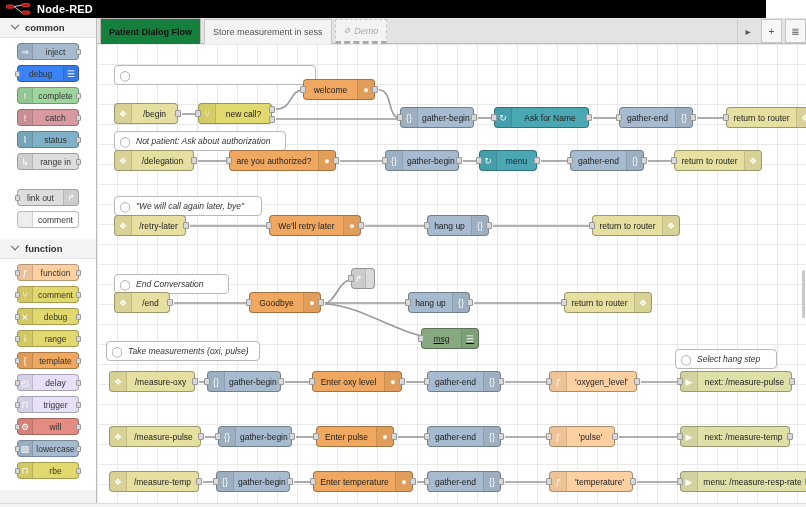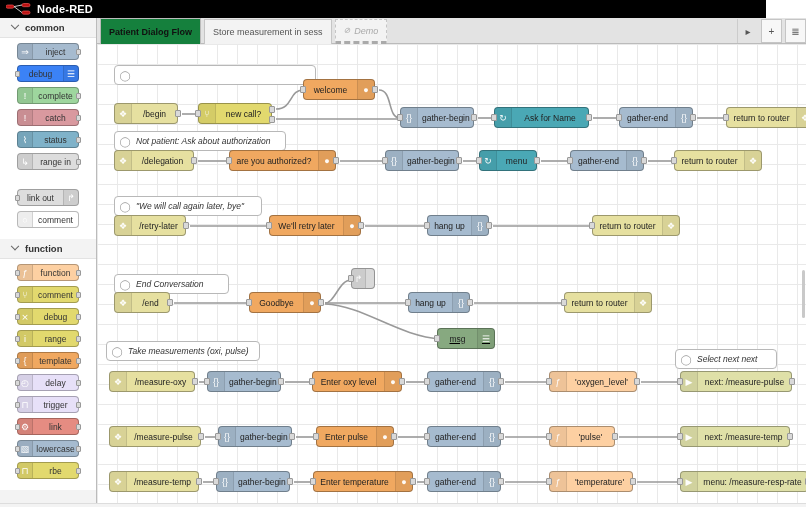--- a/index.html
+++ b/index.html
@@ -283,21 +283,21 @@
           </div>
           <div class="pnode" style="background: rgb(231, 224, 248);">
             <span class="port in"></span>
             <span class="picon left">⊓</span>
             <span class="plabel">trigger</span>
             <span class="port out"></span>
           </div>
           <div class="pnode" style="background: rgb(229, 140, 130);">
             <span class="port in"></span>
             <span class="picon left">⚙</span>
-            <span class="plabel">link</span>
+            <span class="plabel">will</span>
             <span class="port out"></span>
           </div>
           <div class="pnode" style="background: rgb(166, 187, 207);">
             <span class="port in"></span>
             <span class="picon left">▧</span>
             <span class="plabel">lowercase</span>
             <span class="port out"></span>
           </div>
           <div class="pnode" style="background: rgb(226, 217, 110);">
             <span class="port in"></span>
@@ -391,21 +391,21 @@
         <div class="comment" style="left: 17px; top: 230px; width: 115px;">
           <span class="ic">◯</span>
           <span class="lbl">End Conversation</span>
         </div>
         <div class="comment" style="left: 9px; top: 297px; width: 154px;">
           <span class="ic">◯</span>
           <span class="lbl">Take measurements (oxi, pulse)</span>
         </div>
         <div class="comment" style="left: 578px; top: 305px; width: 102px;">
           <span class="ic">◯</span>
-          <span class="lbl">Select next next</span>
+          <span class="lbl">Select hang step</span>
         </div>
       </div>
     <div id="nodes-layer">
         <div class="node" style="left: 17px; top: 59px; width: 64px; background: rgb(230, 224, 160);">
           <span class="ic l">❖</span>
           <span class="lbl">/begin</span>
           <span class="pt o" style="top:6px"></span>
         </div>
         <div class="node" style="left: 101px; top: 59px; width: 74px; background: rgb(226, 217, 110);">
           <span class="pt i"></span>
@@ -519,21 +519,21 @@
           <span class="pt i"></span>
           <span class="lbl">hang up</span>
           <span class="ic r">{}</span>
           <span class="pt o" style="top:6px"></span>
         </div>
         <div class="node" style="left: 467px; top: 248px; width: 88px; background: rgb(230, 224, 160);">
           <span class="pt i"></span>
           <span class="lbl">return to router</span>
           <span class="ic r">❖</span>
         </div>
-        <div class="node" style="left: 340px; top: 284px; width: 58px; background: rgb(135, 169, 128); text-decoration: underline;">
+        <div class="node" style="left: 324px; top: 284px; width: 58px; background: rgb(135, 169, 128); text-decoration: underline;">
           <span class="pt i"></span>
           <span class="lbl">msg</span>
           <span class="ic r">☰</span>
         </div>
         <div class="node" style="left: 12px; top: 327px; width: 86px; background: rgb(230, 224, 160);">
           <span class="ic l">❖</span>
           <span class="lbl">/measure-oxy</span>
           <span class="pt o" style="top:6px"></span>
         </div>
         <div class="node" style="left: 110px; top: 327px; width: 74px; background: rgb(166, 187, 207);">

